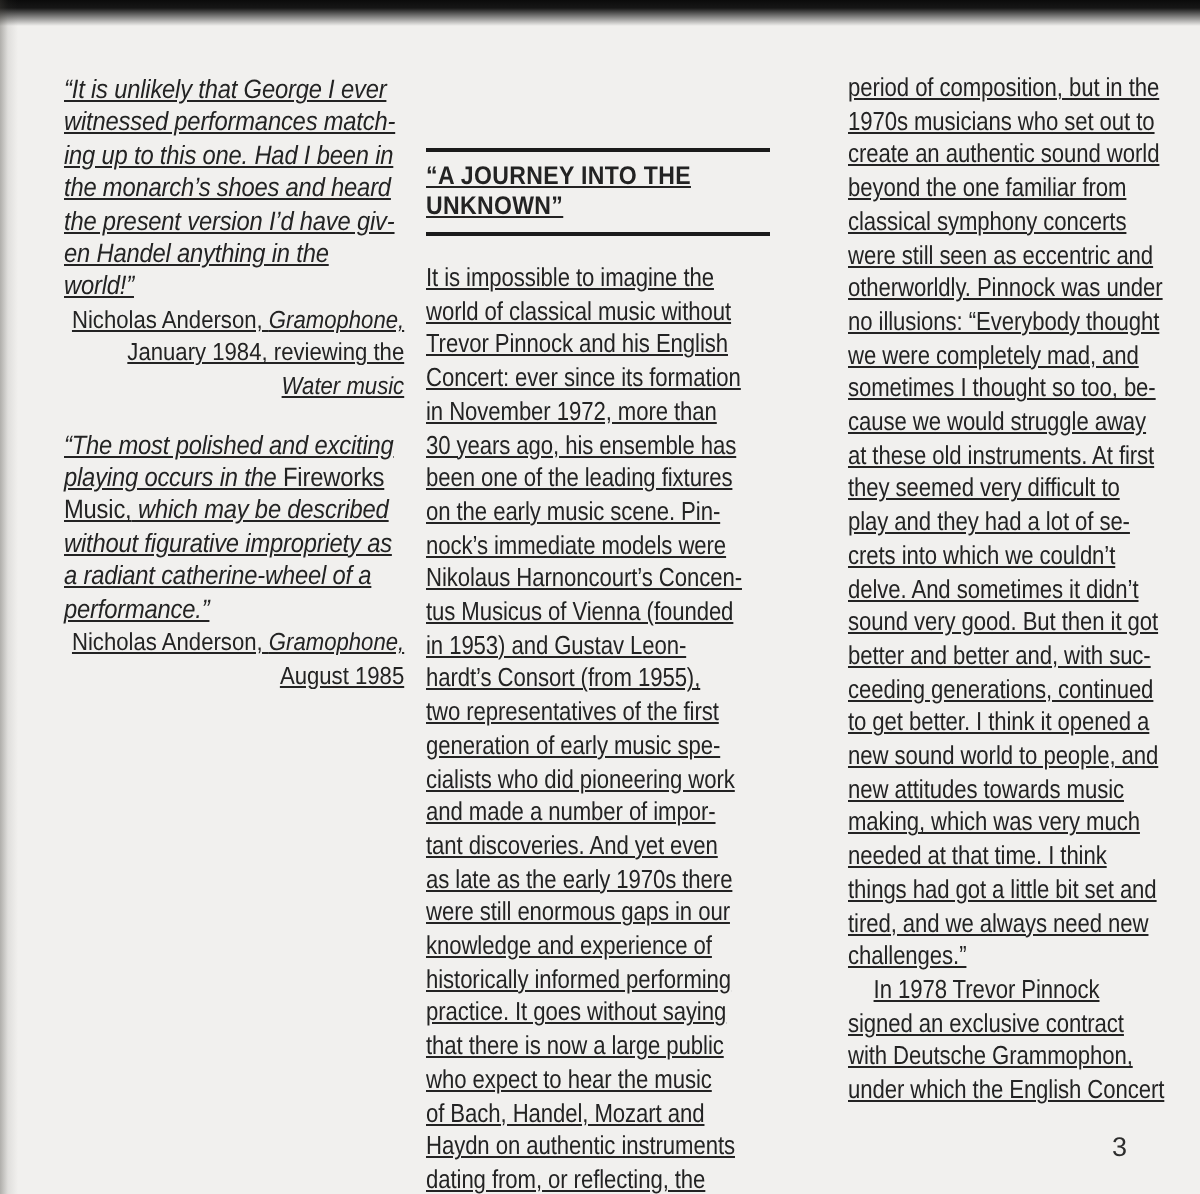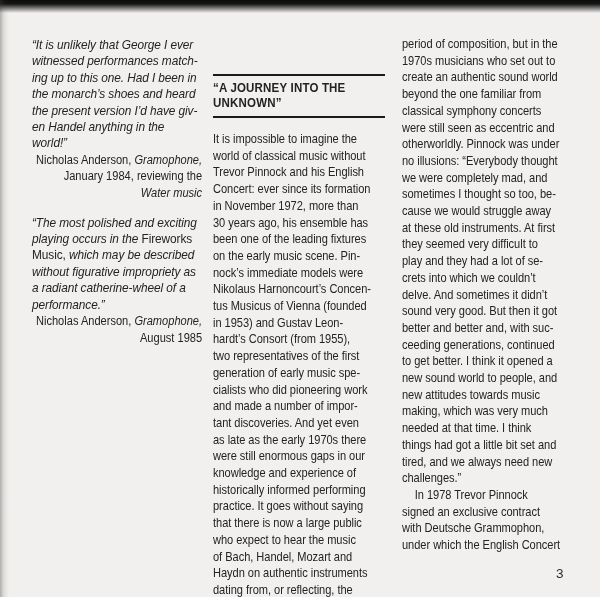--- a/index.html
+++ b/index.html
@@ -16,24 +16,24 @@
   
   .edge-top {
     position: absolute; top: 0; left: 0; right: 0; height: 14px;
     background: linear-gradient(to bottom, #0b0b0b 0px, #161616 4px, rgba(22,22,22,0) 13px);
   }
   .edge-left {
     position: absolute; top: 0; left: 0; bottom: 0; width: 9px;
     background: linear-gradient(to right, rgba(70,68,62,0.38) 0px, rgba(70,68,62,0.10) 4px, rgba(70,68,62,0) 9px);
   }
 
-  .col { position: absolute; }
+  .col { position: absolute; text-decoration: underline; }
   .col-left   { left: 32px;  top: 37px;  width: 170px; }
   .col-middle { left: 213px; top: 31px;  width: 172px; margin-top: 43px; }
-  .col-right  { left: 402px; top: 36px;  width: 172px; }
+  .col-right  { left: 424px; top: 36px;  width: 172px; }
 
   .line { white-space: pre; }
 
   
   .quote {
     font-size: 13.2px;
     line-height: 16.4px;
     font-style: italic;
     width: 189px;
     transform: scaleX(0.90);

